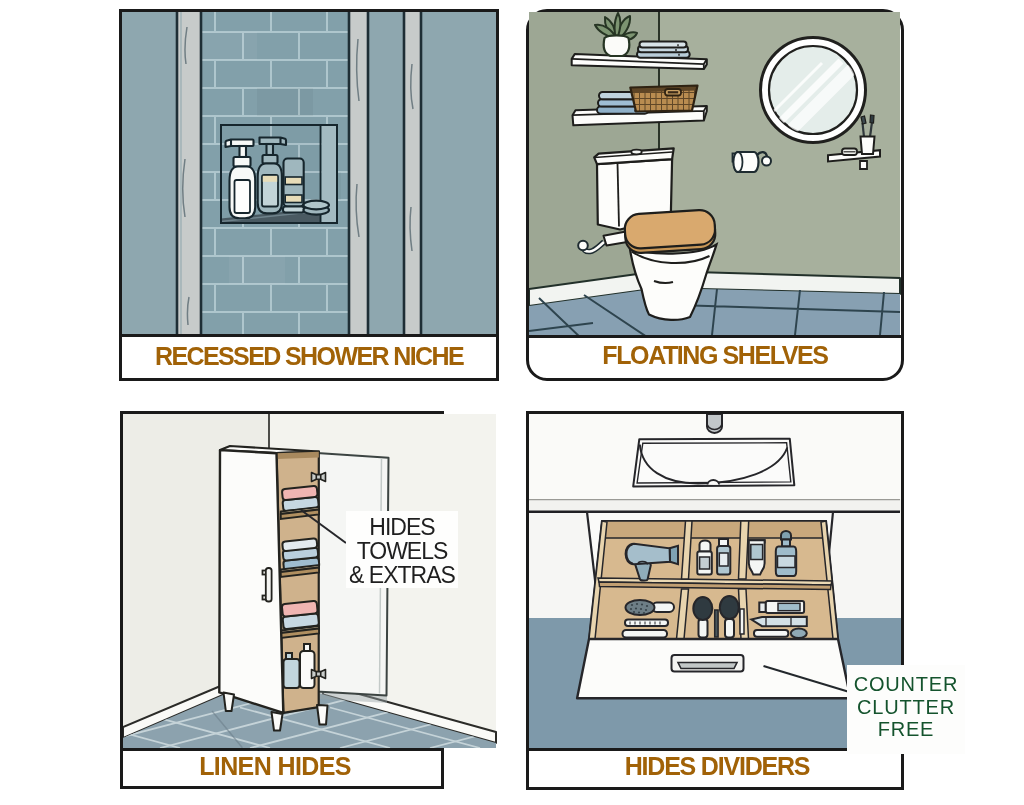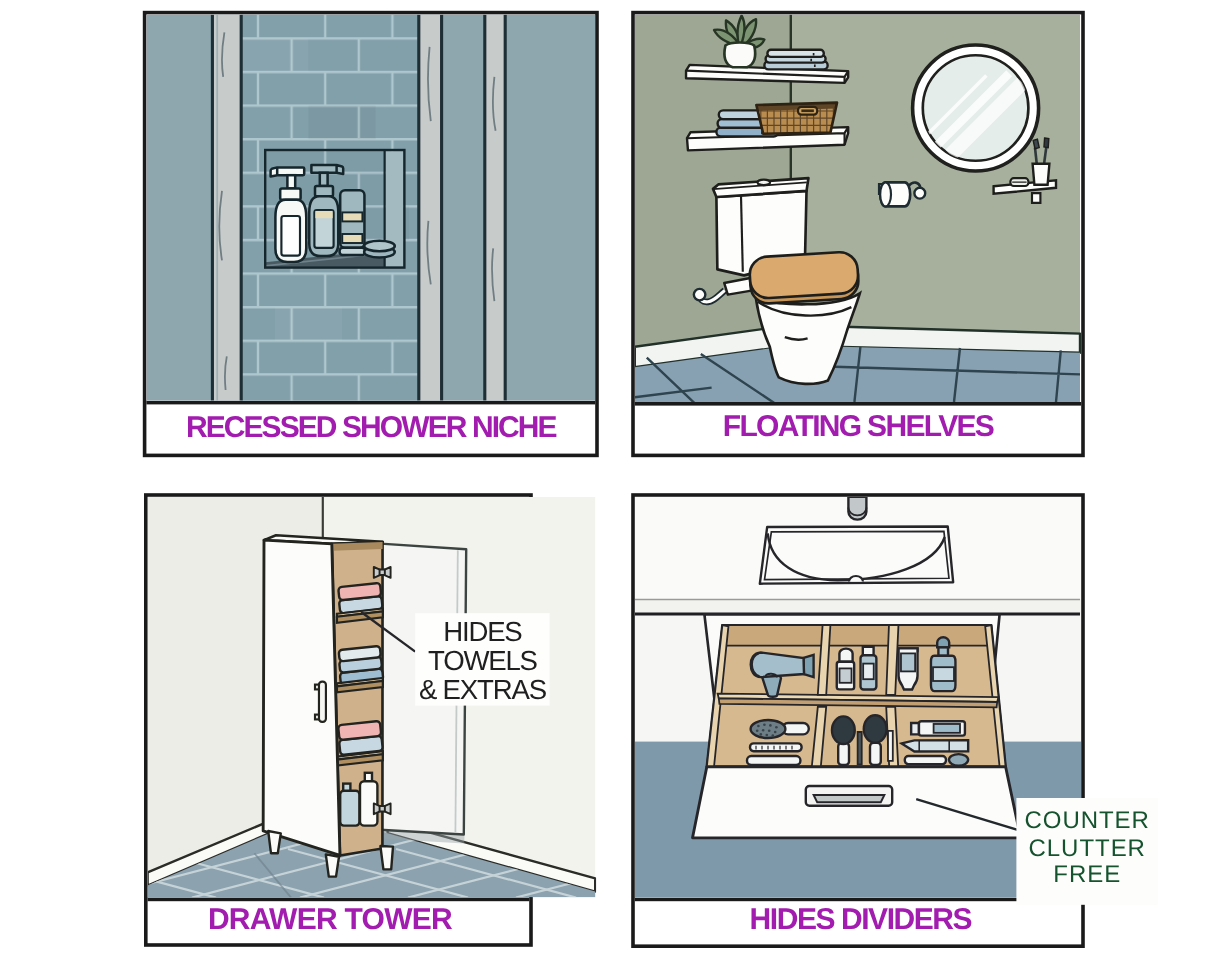--- a/index.html
+++ b/index.html
@@ -1,18 +1,18 @@
 <!DOCTYPE html>
 <html><head>
 <meta charset="utf-8">
 <style>
 html,body{margin:0;padding:0;background:#ffffff;}
 #page{position:relative;width:1024px;height:805px;background:#ffffff;font-family:"Liberation Sans",sans-serif;overflow:hidden;}
 .panel{position:absolute;border:3px solid #1a1a1a;box-sizing:border-box;background:#fff;}
-.cap{border-top:3px solid #1a1a1a;display:flex;align-items:center;justify-content:center;font-weight:bold;color:#a21caf;padding-bottom:2px;box-sizing:border-box;}
+.cap{border-top:3px solid #1a1a1a;display:flex;align-items:center;justify-content:center;font-weight:bold;color:#a16207;padding-bottom:2px;box-sizing:border-box;}
 svg{display:block;}
 .note{position:absolute;background:#fdfdfc;color:#14532d;text-align:center;line-height:22.5px;font-size:20px;letter-spacing:0.8px;}
 </style>
 </head>
 <body>
 <div id="page">
 
 <div class="panel" style="left:119px;top:9px;width:380px;height:372px;">
 <svg width="374" height="322" viewBox="3 3 374 322">
 <defs>
@@ -93,21 +93,21 @@
 <g stroke="#16262D" stroke-width="2.1" fill="#9FB7BE">
 <ellipse cx="197.2" cy="201" rx="12.8" ry="4.6"></ellipse>
 <ellipse cx="197.2" cy="196" rx="12.8" ry="4.4" fill="#AFC5CA"></ellipse>
 </g>
 </g>
 </svg>
 
 <div class="cap" style="height:44px;font-size:25px;letter-spacing:-1.6px;">RECESSED SHOWER NICHE</div>
 </div>
 
-<div class="panel" style="left:526px;top:9px;width:378px;height:372px;">
+<div class="panel" style="left:526px;top:9px;width:378px;height:372px;border-radius:21px;">
 <svg width="372" height="323" viewBox="3 3 372 323">
 <defs>
 <clipPath id="p2clip">
             <rect x="3" y="3" width="372" height="323"></rect>
           </clipPath>
 <clipPath id="mirrorclip">
             <circle cx="287" cy="81" r="44"></circle>
           </clipPath>
 <clipPath id="basketclip">
             <path d="M104.3 78.5 L171.5 76.5 L166 101.5 L110 102.5 Z"></path>
@@ -350,21 +350,21 @@
 
 <g>
 <rect x="226" y="100" width="112" height="77" fill="#FEFEFD"></rect>
 <text x="282" y="123.5" text-anchor="middle" font-size="23" fill="#1F1F1F" style="letter-spacing:-1px">HIDES</text>
 <text x="282" y="147.5" text-anchor="middle" font-size="23" fill="#1F1F1F" style="letter-spacing:-1px">TOWELS</text>
 <text x="282" y="171.5" text-anchor="middle" font-size="23" fill="#1F1F1F" style="letter-spacing:-1px">&amp; EXTRAS</text>
 </g>
 </g>
 </svg>
 
-<div class="cap" style="height:35px;font-size:25px;letter-spacing:-0.6px;padding-right:14px;">DRAWER TOWER</div>
+<div class="cap" style="height:35px;font-size:25px;letter-spacing:-0.6px;padding-right:14px;">LINEN HIDES</div>
 </div>
 
 <div class="panel" style="left:526px;top:411px;width:378px;height:379px;">
 <svg width="372" height="334" viewBox="3 3 372 334">
 <defs>
 <clipPath id="p4clip">
             <rect x="3" y="3" width="372" height="334"></rect>
           </clipPath>
 </defs>
 <g clip-path="url(#p4clip)">

